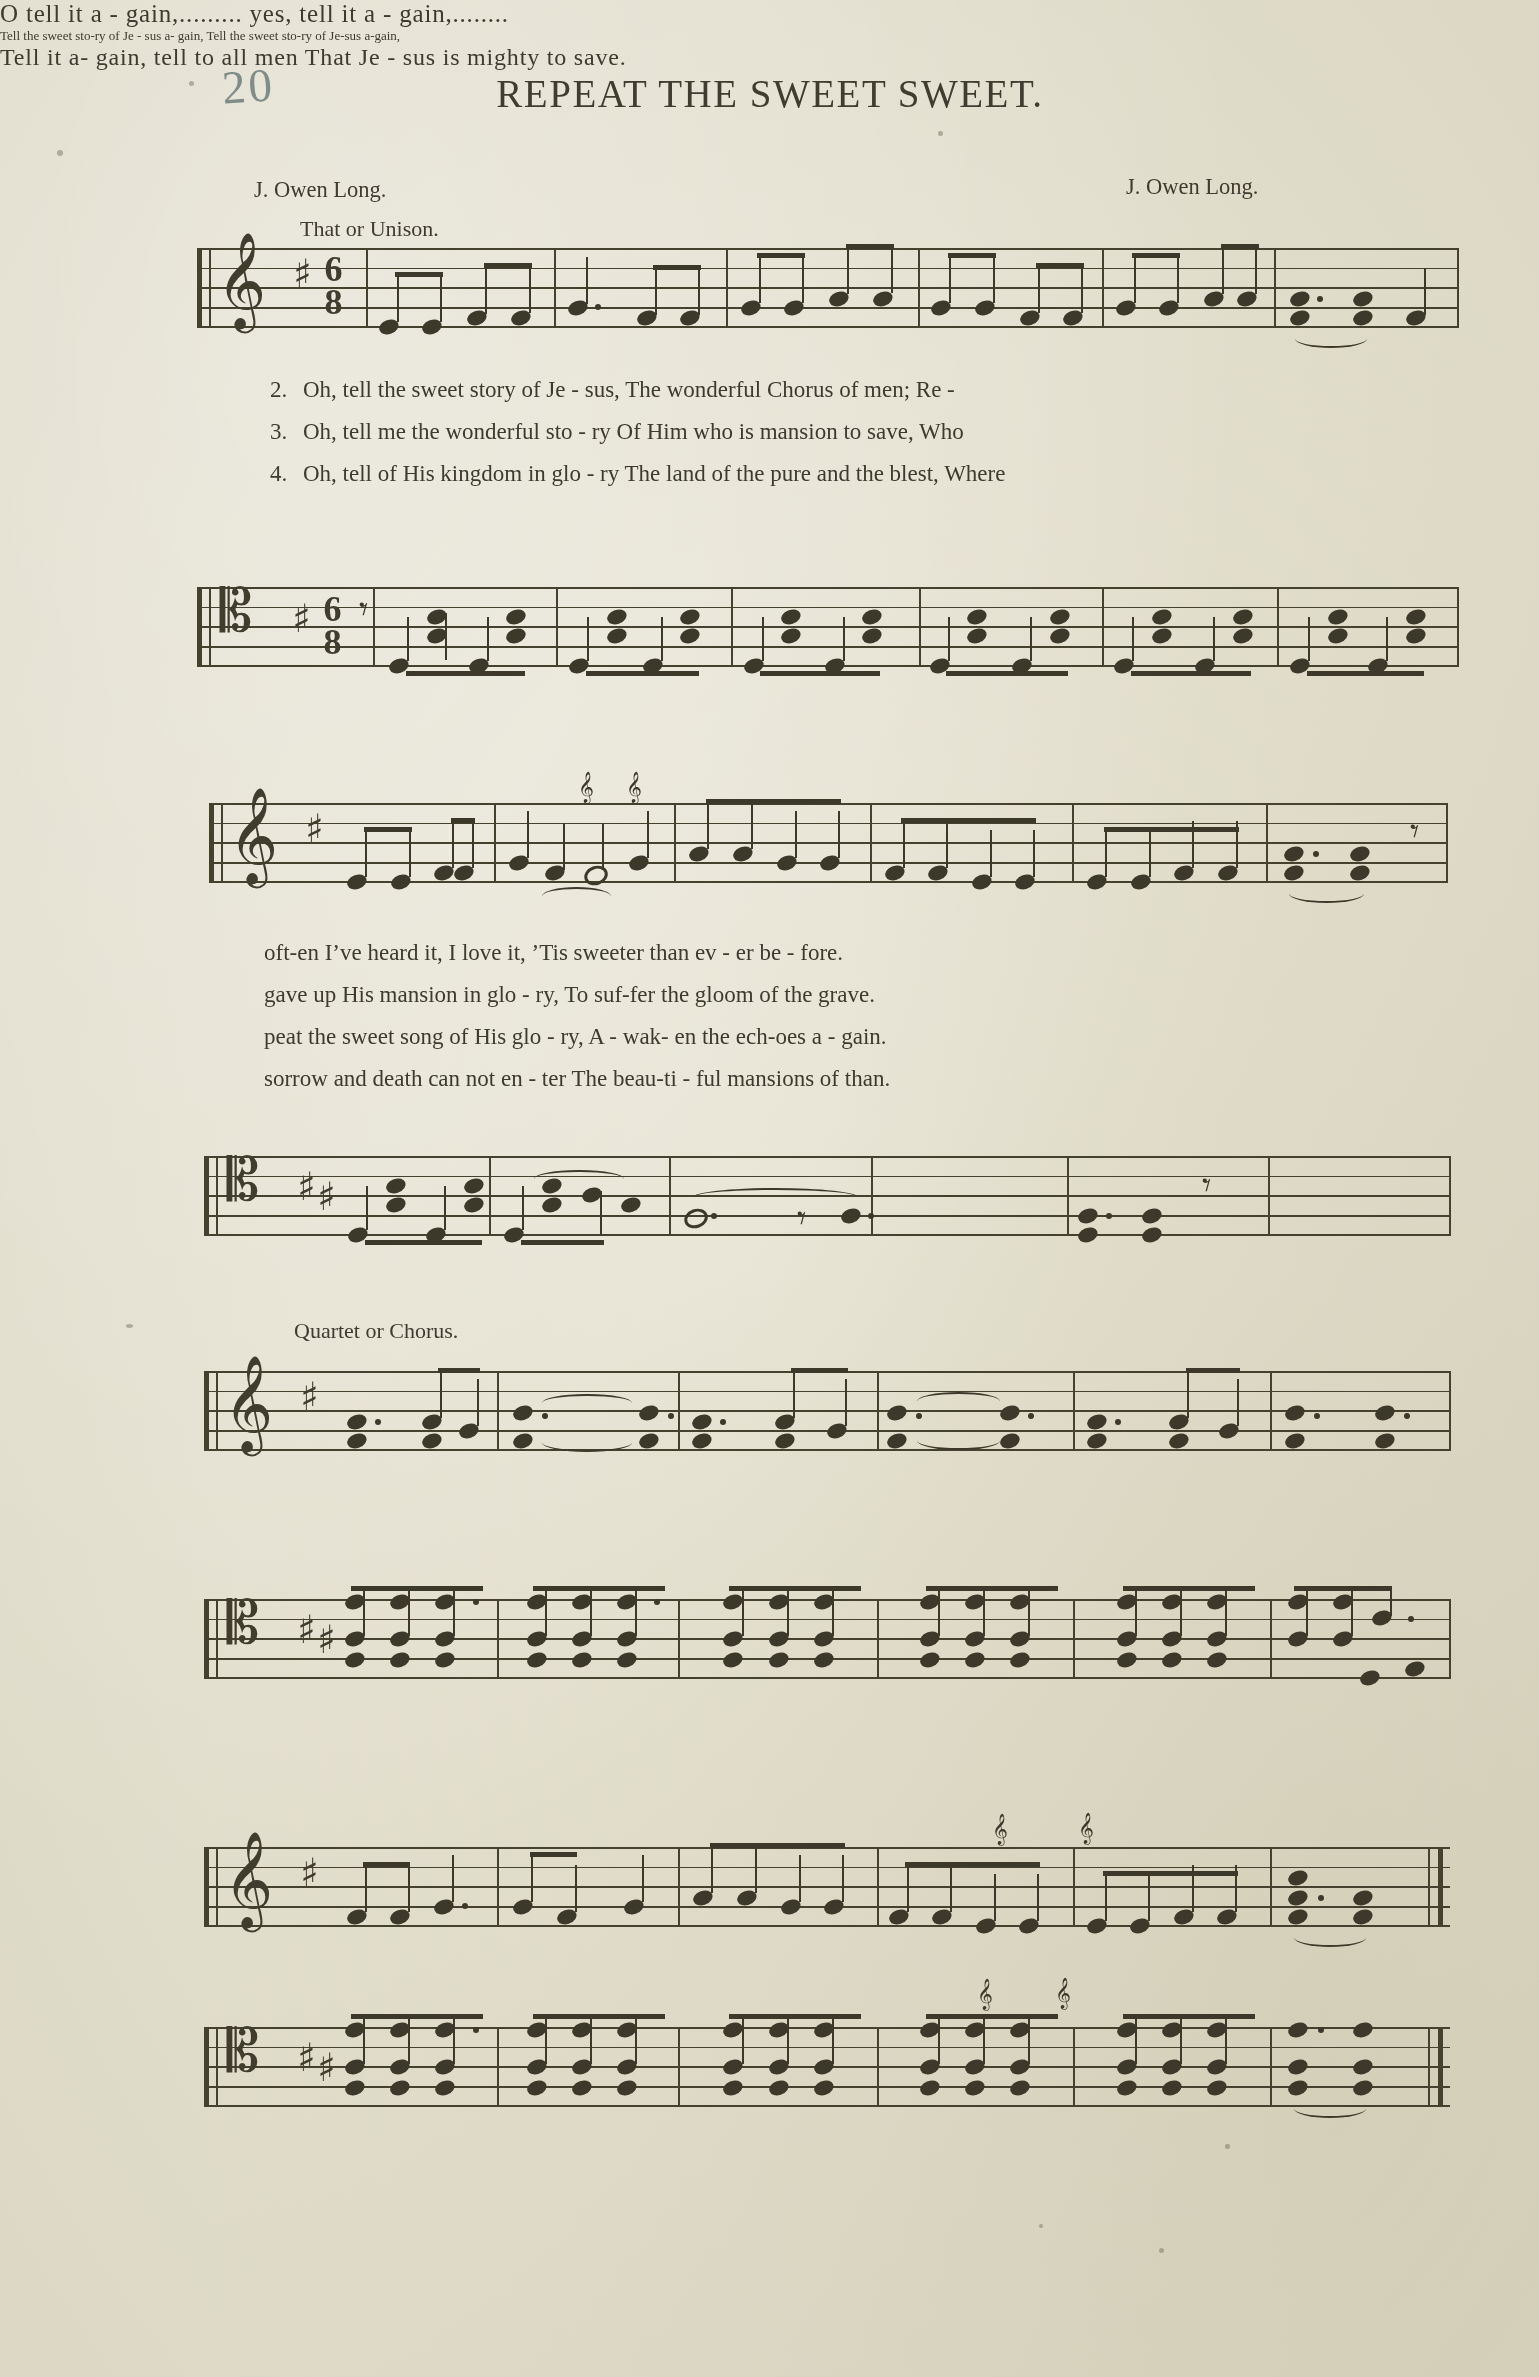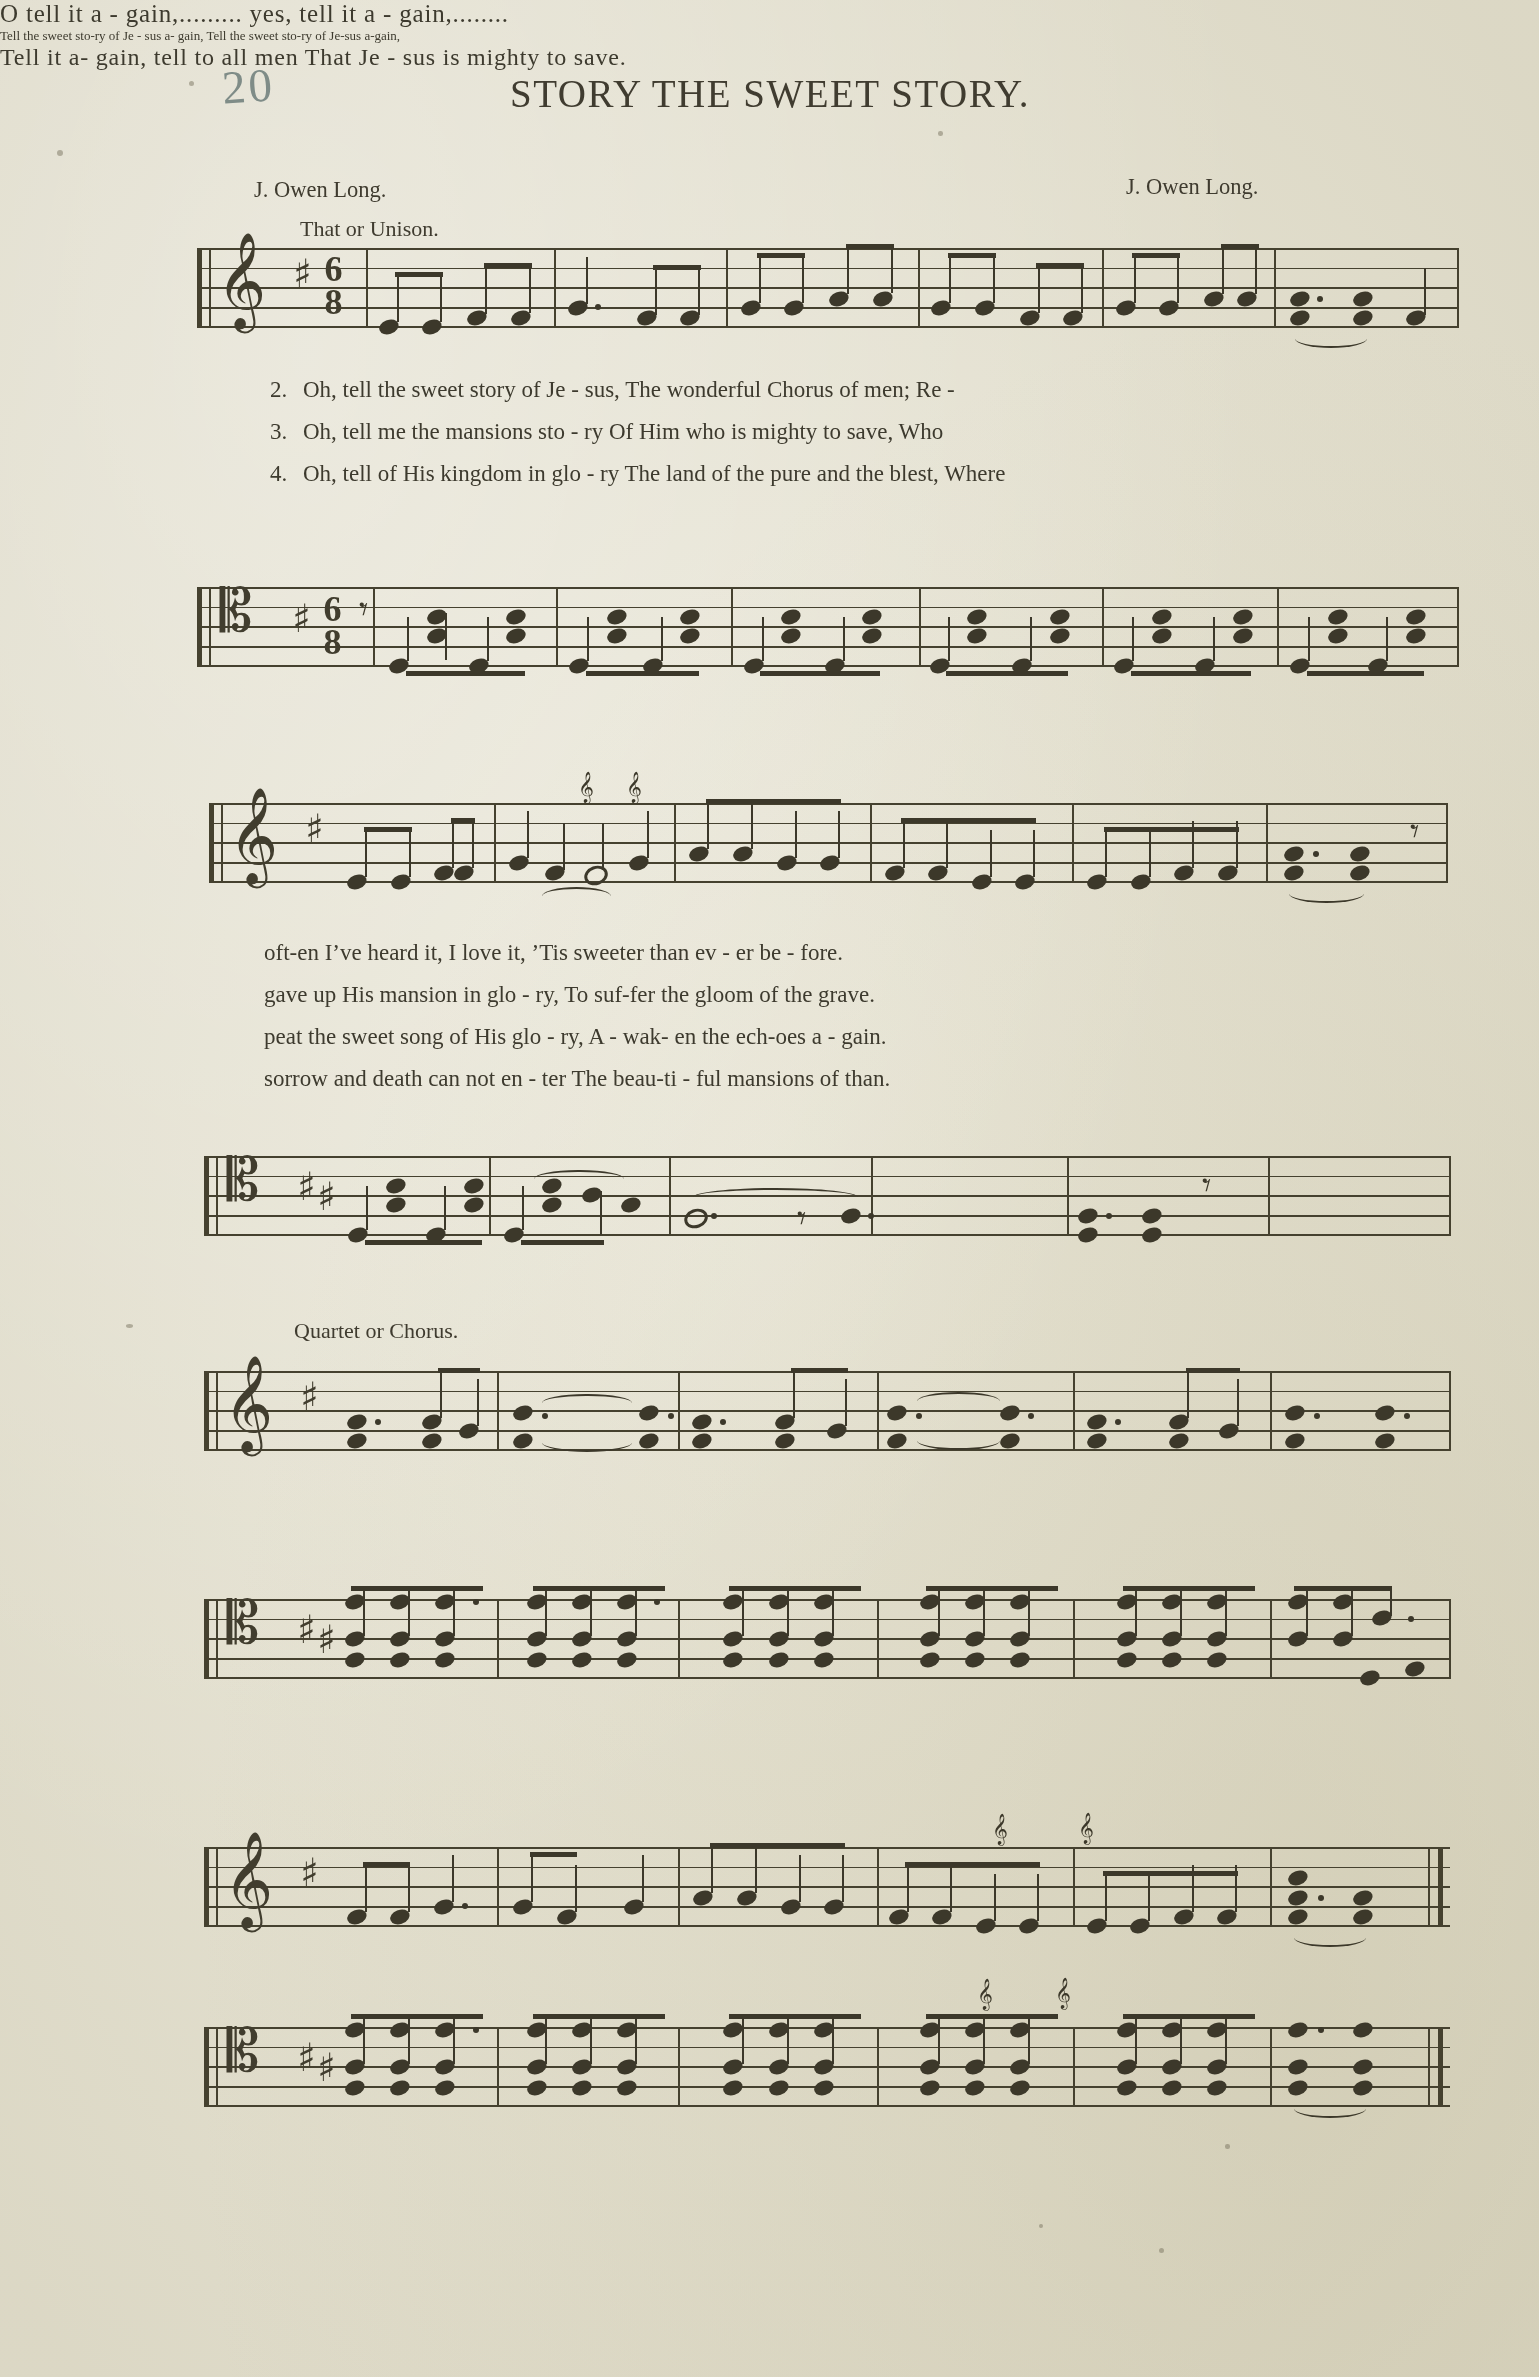--- a/index.html
+++ b/index.html
@@ -201,21 +201,21 @@
 </head>
 <body>
 
 <div id="page">
 
   <div id="sheet">
 
     <div class="pagenum">20</div>
 
     <div class="title">
-      <span>STORY THE SWEET STORY.</span>
+      <span>REPEAT THE SWEET SWEET.</span>
     </div>
 
     <div class="credit" id="credit-left">J. Owen Long.</div>
     <div class="credit" id="credit-right">J. Owen Long.</div>
 
     <div class="direction" id="dir-solo">That or Unison.</div>
     <div class="direction" id="dir-quartet">Quartet or Chorus.</div>
 
     <div class="system" id="sys1-treble" style="left:197px; top:248px; width:1261px; height:113px;">
       <div class="sline" style="top:0px;   width:1261px;"></div>
@@ -302,21 +302,21 @@
       <div class="slur-d" style="left:1098px; top:81px; width:72px;"></div>
       <div class="nh" style="left:1209px; top:63px;"></div>
         <div class="stem" style="left:1227px; top:19.5px; height:47px;"></div>
     </div>
 
     <div class="lyricblock" id="verses">
       <div class="lyricline">
         <span class="num">2.</span><span>Oh, tell the sweet story of   Je - sus, The wonderful Chorus of   men;     Re -</span>
       </div>
       <div class="lyricline">
-        <span class="num">3.</span><span>Oh, tell me the mansions sto - ry Of Him who is mighty to   save,     Who</span>
+        <span class="num">3.</span><span>Oh, tell me the wonderful sto - ry Of Him who is mansion to   save,     Who</span>
       </div>
       <div class="lyricline">
         <span class="num">4.</span><span>Oh, tell  of His kingdom in glo - ry The land of the pure and the blest, Where</span>
       </div>
     </div>
 
     <div class="system" id="sys1-bass" style="left:197px; top:587px; width:1261px; height:113px;">
       <div class="sline" style="top:0px;   width:1261px;"></div>
       <div class="sline" style="top:19.5px;  width:1261px;"></div>
       <div class="sline" style="top:39px;  width:1261px;"></div>

